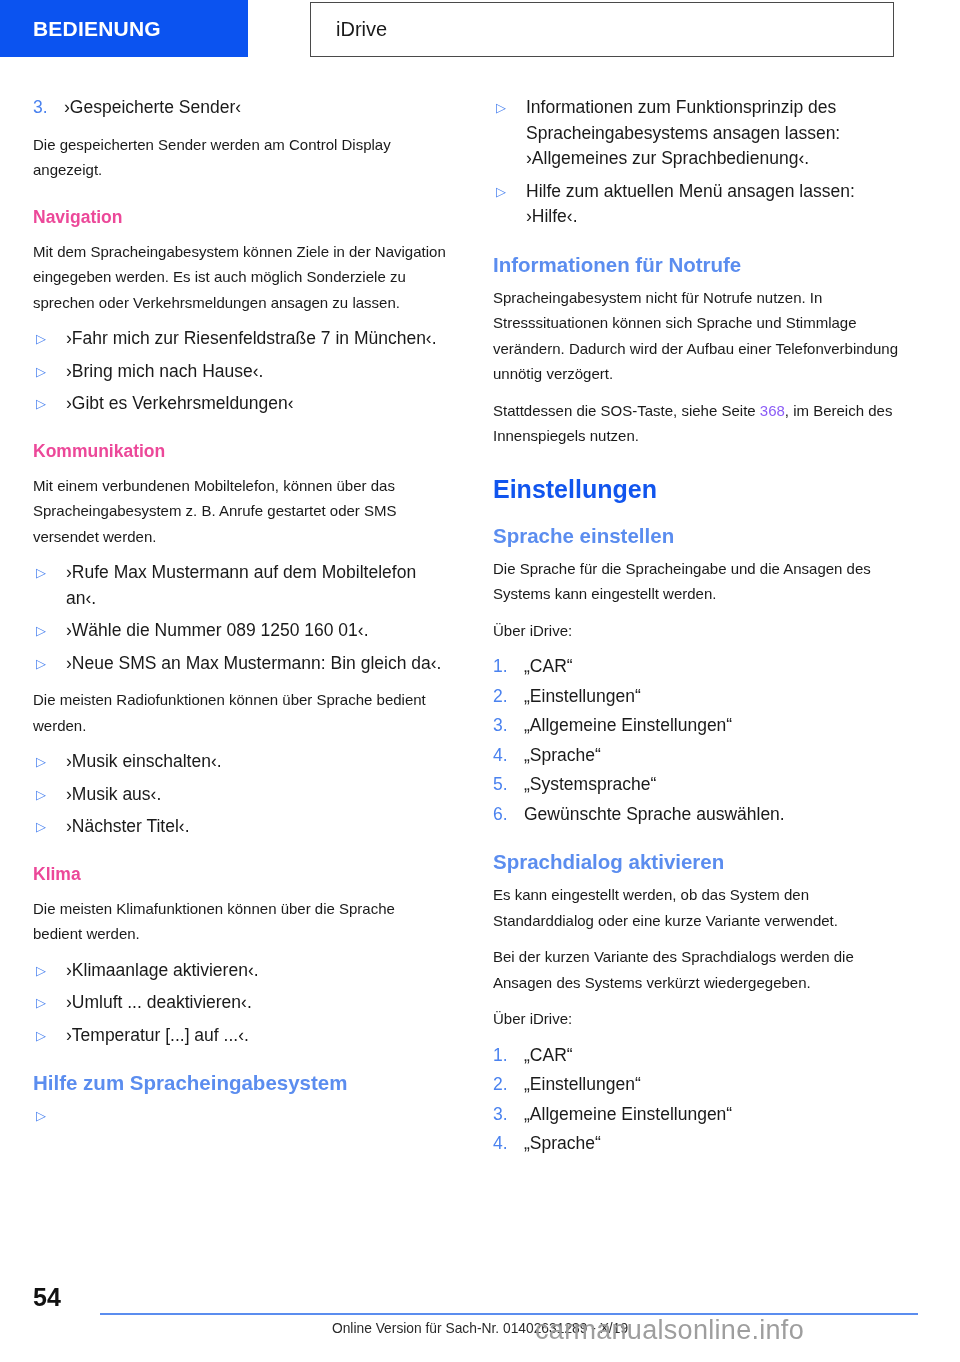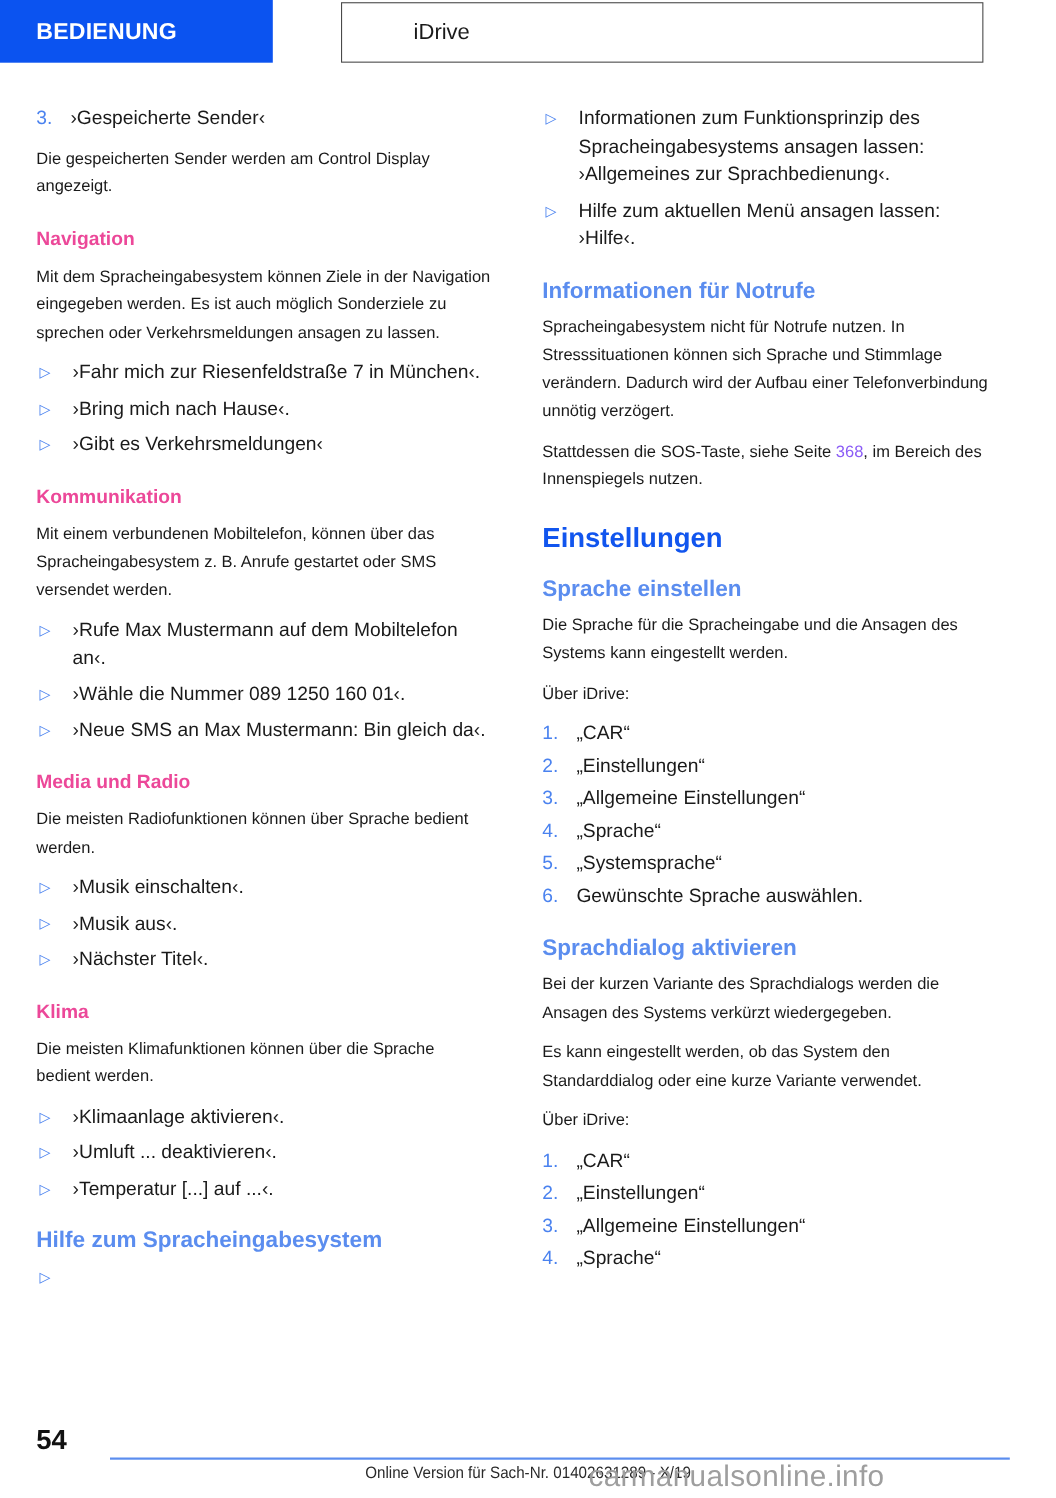--- a/index.html
+++ b/index.html
@@ -45,21 +45,20 @@
     position: absolute;
     left: 310px;
     top: 2px;
     width: 584px;
     height: 55px;
     border: 1.5px solid #4a4a4a;
     background: #ffffff;
     display: flex;
     align-items: center;
     box-sizing: border-box;
-    padding-left: 40px;
   }
   .header-section-label {
     font-size: 20px;
     color: #1a1a1a;
     padding-left: 25px;
   }
 
   
   .columns {
     position: absolute;
@@ -148,21 +147,21 @@
   .inline-pageref {
     color: #8b5cf6;
   }
 
   .ol-first { margin-top: 14px; }
 
   
   .footer {
     position: absolute;
     left: 0;
-    bottom: 0;
+    bottom: 12px;
     width: 812px;
     height: 75px;
   }
   .footer-pagenum {
     position: absolute;
     left: 33px;
     top: 8px;
     font-size: 25px;
     font-weight: bold;
     color: #111111;
@@ -246,21 +245,20 @@
       <li>
         <span class="tri-marker">▷</span>
         <span>›Wähle die Nummer 089 1250 160 01‹.</span>
       </li>
       <li>
         <span class="tri-marker">▷</span>
         <span>›Neue SMS an Max Mustermann: Bin gleich da‹.</span>
       </li>
     </ul>
 
-    <h3 class="sub-bold">Media und Radio</h3>
     <p class="para">Die meisten Radiofunktionen können über Sprache bedient werden.</p>
     <ul class="triangle-list">
       <li>
         <span class="tri-marker">▷</span>
         <span>›Musik einschalten‹.</span>
       </li>
       <li>
         <span class="tri-marker">▷</span>
         <span>›Musik aus‹.</span>
       </li>
@@ -339,22 +337,22 @@
         <span class="num-marker">5.</span>
         <span>„Systemsprache“</span>
       </li>
       <li>
         <span class="num-marker">6.</span>
         <span>Gewünschte Sprache auswählen.</span>
       </li>
     </ol>
 
     <h3 class="head-blue">Sprachdialog aktivieren</h3>
+    <p class="para">Es kann eingestellt werden, ob das System den Standarddialog oder eine kurze Variante verwendet.</p>
     <p class="para">Bei der kurzen Variante des Sprachdialogs werden die Ansagen des Systems verkürzt wiedergegeben.</p>
-    <p class="para">Es kann eingestellt werden, ob das System den Standarddialog oder eine kurze Variante verwendet.</p>
     <p class="para">Über iDrive:</p>
     <ol class="num-list ol-first">
       <li>
         <span class="num-marker">1.</span>
         <span>„CAR“</span>
       </li>
       <li>
         <span class="num-marker">2.</span>
         <span>„Einstellungen“</span>
       </li>

